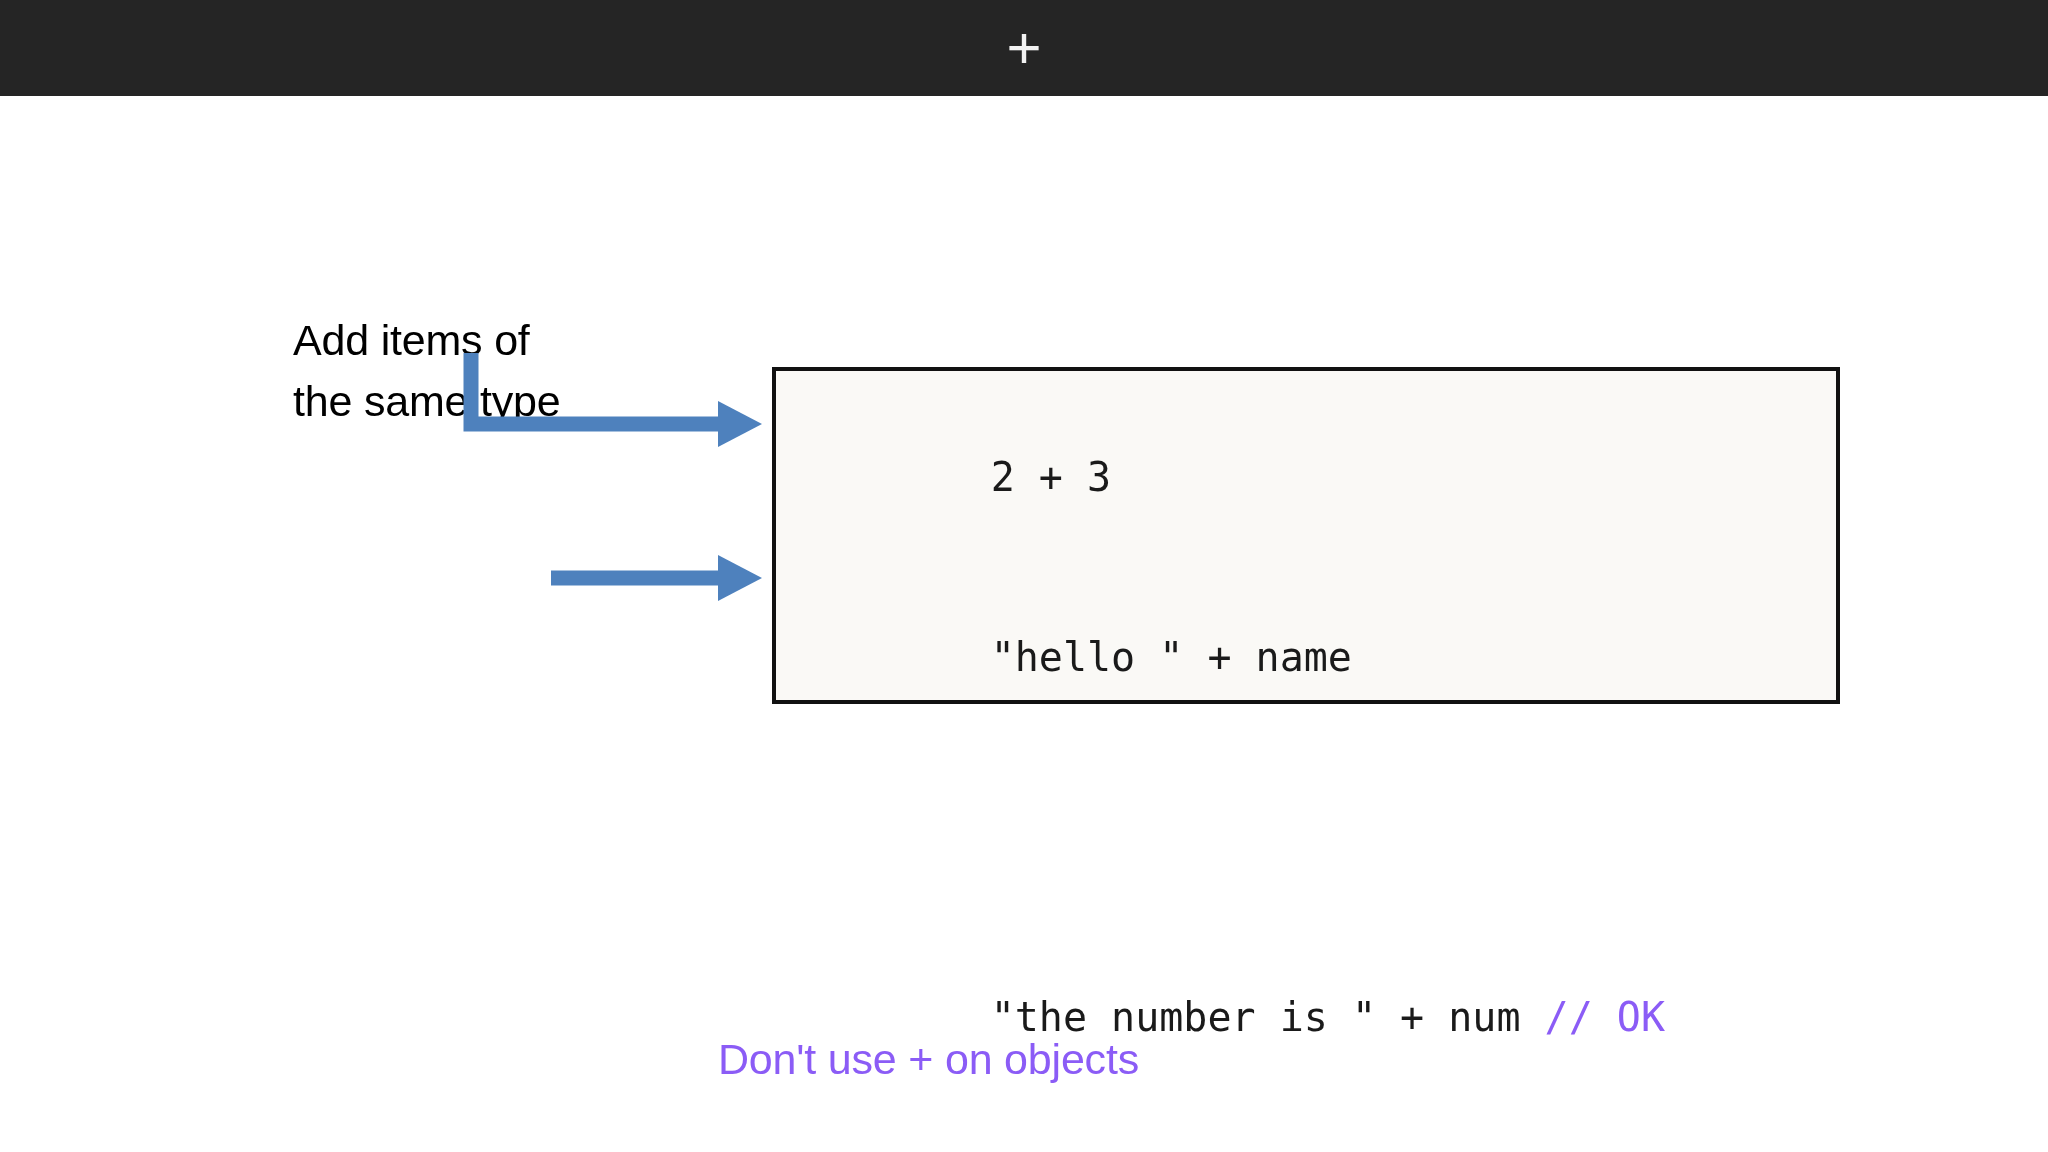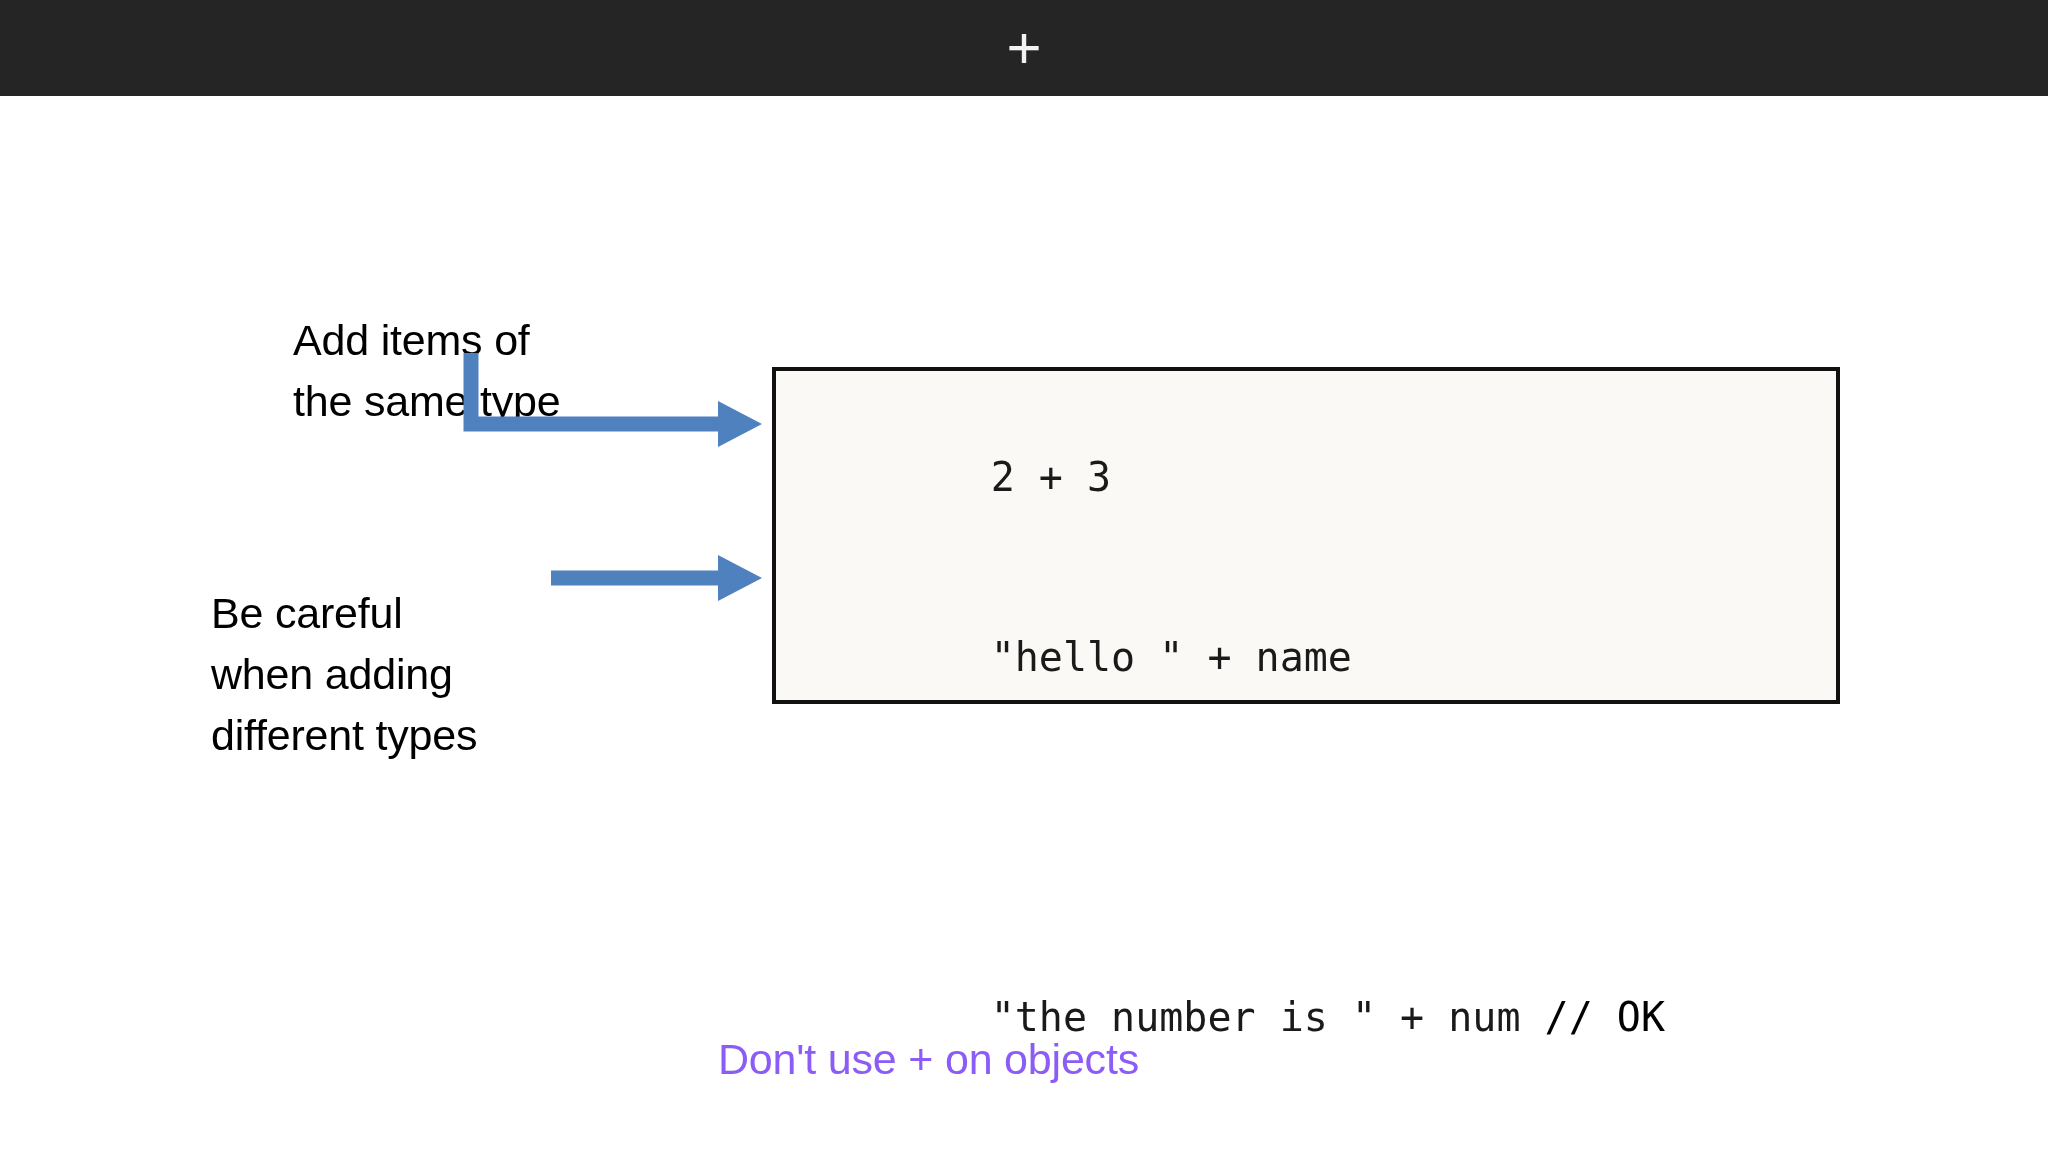--- a/index.html
+++ b/index.html
@@ -103,37 +103,34 @@
   }
   .code-line {
     font-family: "DejaVu Sans Mono", monospace;
     font-size: 40px;
     line-height: 60px;
     color: #1a1a1a;
     white-space: pre;
     letter-spacing: 0px;
   }
   .code-line.blank { color: transparent; }
-  .cmt { color: #000000; }
+  .cmt { color: #8b5cf6; }
 </style>
 </head>
 <body>
 
 <div class="topbar">
   <div class="topbar-plus">+</div>
 </div>
 
 <div class="slide">
 
   <div class="anno anno-1">Add items of
 the same type</div>
 
-  <div class="anno anno-2">Be careful
-when adding
-different types</div>
 
   <div class="bottom-note">Don't use + on objects</div>
 
   <svg class="arrow-layer" viewBox="0 0 2048 1056">
 
     <g>
       <path d="M 471 257 L 471 328 L 724 328" fill="none" stroke="#4e81bd" stroke-width="15" stroke-linecap="butt" stroke-linejoin="miter"></path>
       <path d="M 718 305 L 762 328 L 718 351 Z" fill="#4e81bd"></path>
     </g>
 

